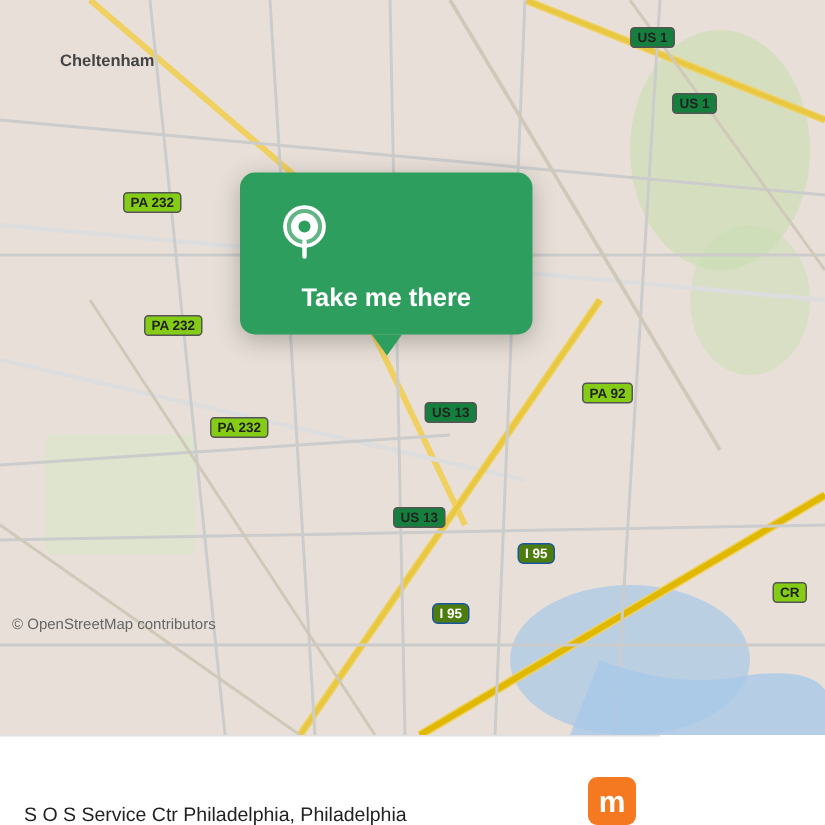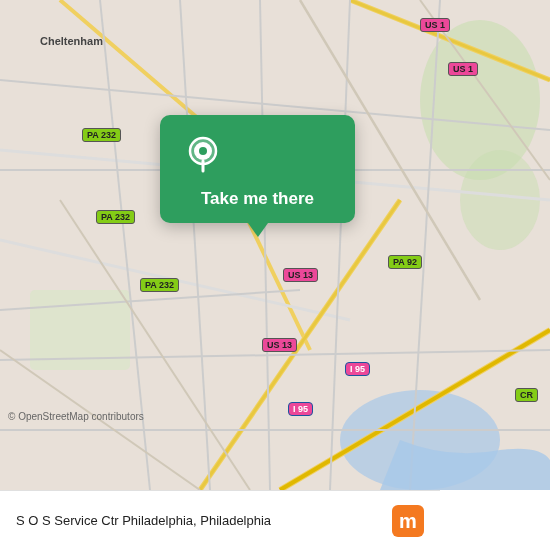--- a/index.html
+++ b/index.html
@@ -66,21 +66,21 @@
       text-align: center;
       white-space: nowrap;
     }
 
     
     #bottom-bar {
       width: 440px;
       height: 60px;
       background: white;
       display: flex;
-      align-items: center;
+      align-items: flex-end;
       justify-content: space-between;
       padding: 0 16px;
       border-top: 1px solid #e0e0e0;
     }
 
     .location-name {
       font-size: 13px;
       color: #222;
       font-weight: 500;
       flex: 1;
@@ -120,31 +120,31 @@
       border-radius: 3px;
       font-size: 9px;
       font-weight: 700;
       padding: 1px 4px;
       color: #222;
       white-space: nowrap;
       z-index: 5;
     }
 
     .shield.us {
-      background: #ec4899;
+      background: #15803d;
       border-color: #555;
     }
 
     .shield.pa {
       background: #84cc16;
       border-color: #555;
     }
 
     .shield.interstate {
-      background: #ec4899;
+      background: #4d7c0f;
       color: white;
       border-color: #1a56a0;
       border-radius: 4px;
     }
 
     .place-label {
       position: absolute;
       font-size: 11px;
       color: #444;
       font-weight: 600;

